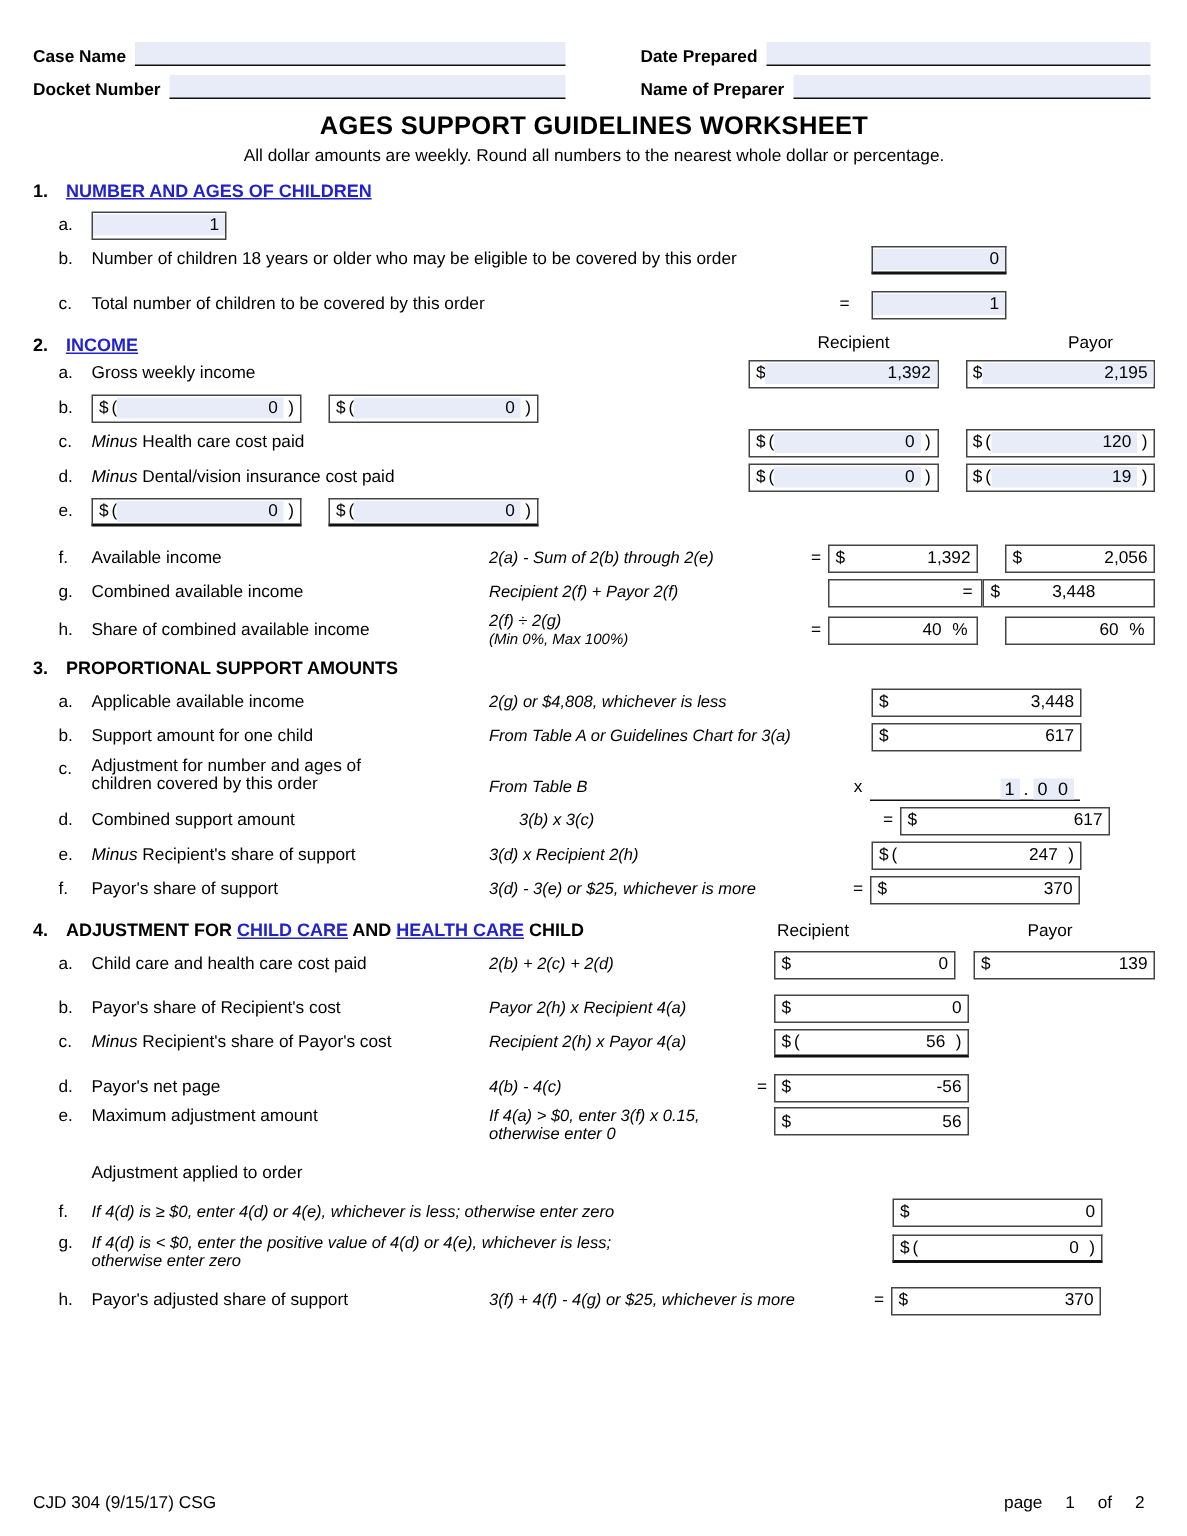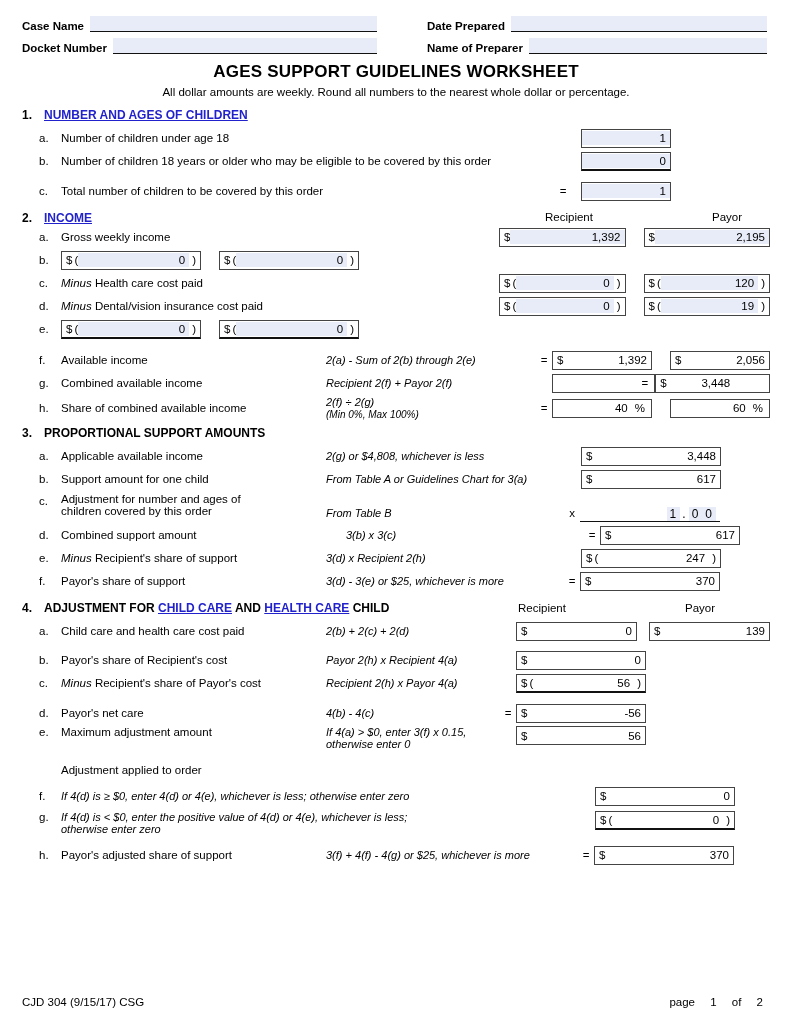--- a/index.html
+++ b/index.html
@@ -19,21 +19,21 @@
   .page {
     position: relative;
     width: 791px;
     height: 1024px;
     padding: 0;
     box-sizing: border-box;
   }
   .inner {
     position: absolute;
     left: 22px;
-    top: 16px;
+    top: 28px;
     width: 748px;
   }
 
   
   .hdr-row {
     display: flex;
     align-items: center;
     margin-bottom: 6px;
   }
   .hdr-label {
@@ -232,21 +232,20 @@
     <div class="subtitle">All dollar amounts are weekly.  Round all numbers to the nearest whole dollar or percentage.</div>
 
     <div class="sec">
       <div class="sec-head">
         <span class="sec-num">1.</span>
         <span class="linky">NUMBER AND AGES OF CHILDREN</span>
       </div>
 
       <div class="row" style="margin-top:6px;">
         <span class="ltr">a.</span>
-        <span class="desc" style="width:520px;">Number of children under age 18</span>
         <div class="box w90">
           <span class="val">1</span>
         </div>
       </div>
 
       <div class="row">
         <span class="ltr">b.</span>
         <span class="desc" style="width:520px;">Number of children 18 years or older who may be eligible to be covered by this order</span>
         <div class="box w90 thickunder">
           <span class="val">0</span>
@@ -530,21 +529,21 @@
         <div class="box thickunder" style="width:130px;">
           <span class="dollar">$</span>
             <span class="paren-l">(</span>
             <span class="val nofill">56</span>
             <span class="paren-r">)</span>
         </div>
       </div>
 
       <div class="row" style="margin-top:10px;">
         <span class="ltr">d.</span>
-        <span class="desc w260">Payor's net care</span>
+        <span class="desc w260">Payor's net page</span>
         <span class="formula" style="width:174px; flex:0 0 174px;">4(b) - 4(c)</span>
         <span class="eq">=</span>
         <div class="box" style="width:130px;">
           <span class="dollar">$</span>
             <span class="val nofill">-56</span>
         </div>
       </div>
 
       <div class="row" style="align-items:flex-start;">
         <span class="ltr">e.</span>

